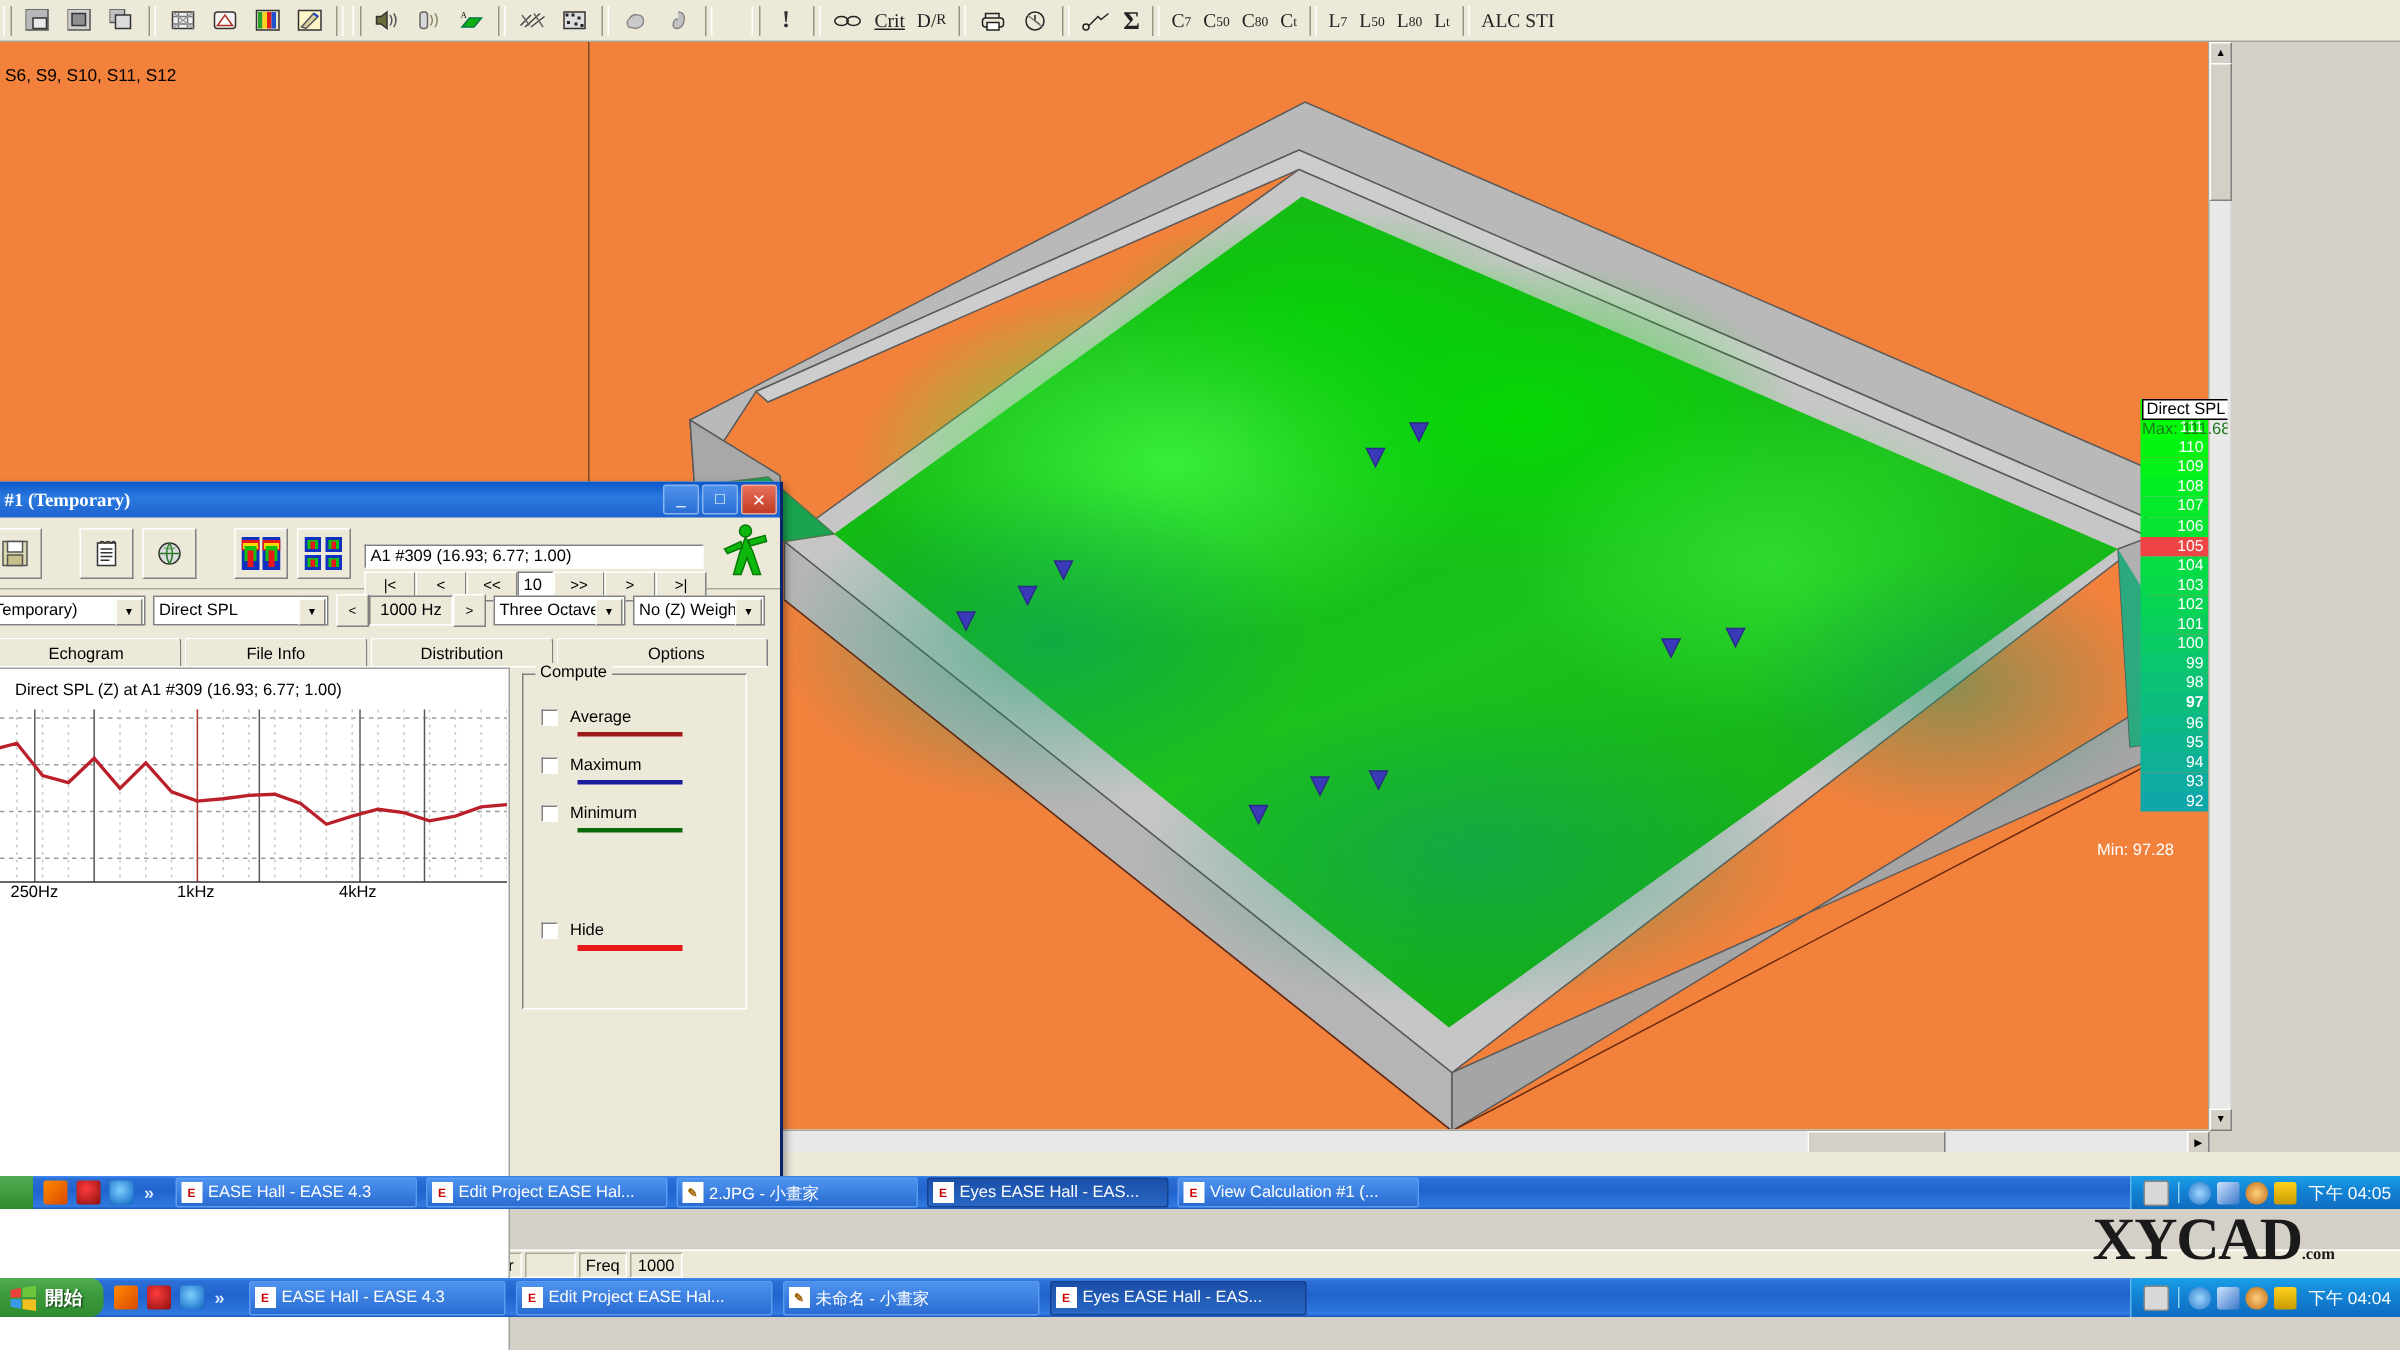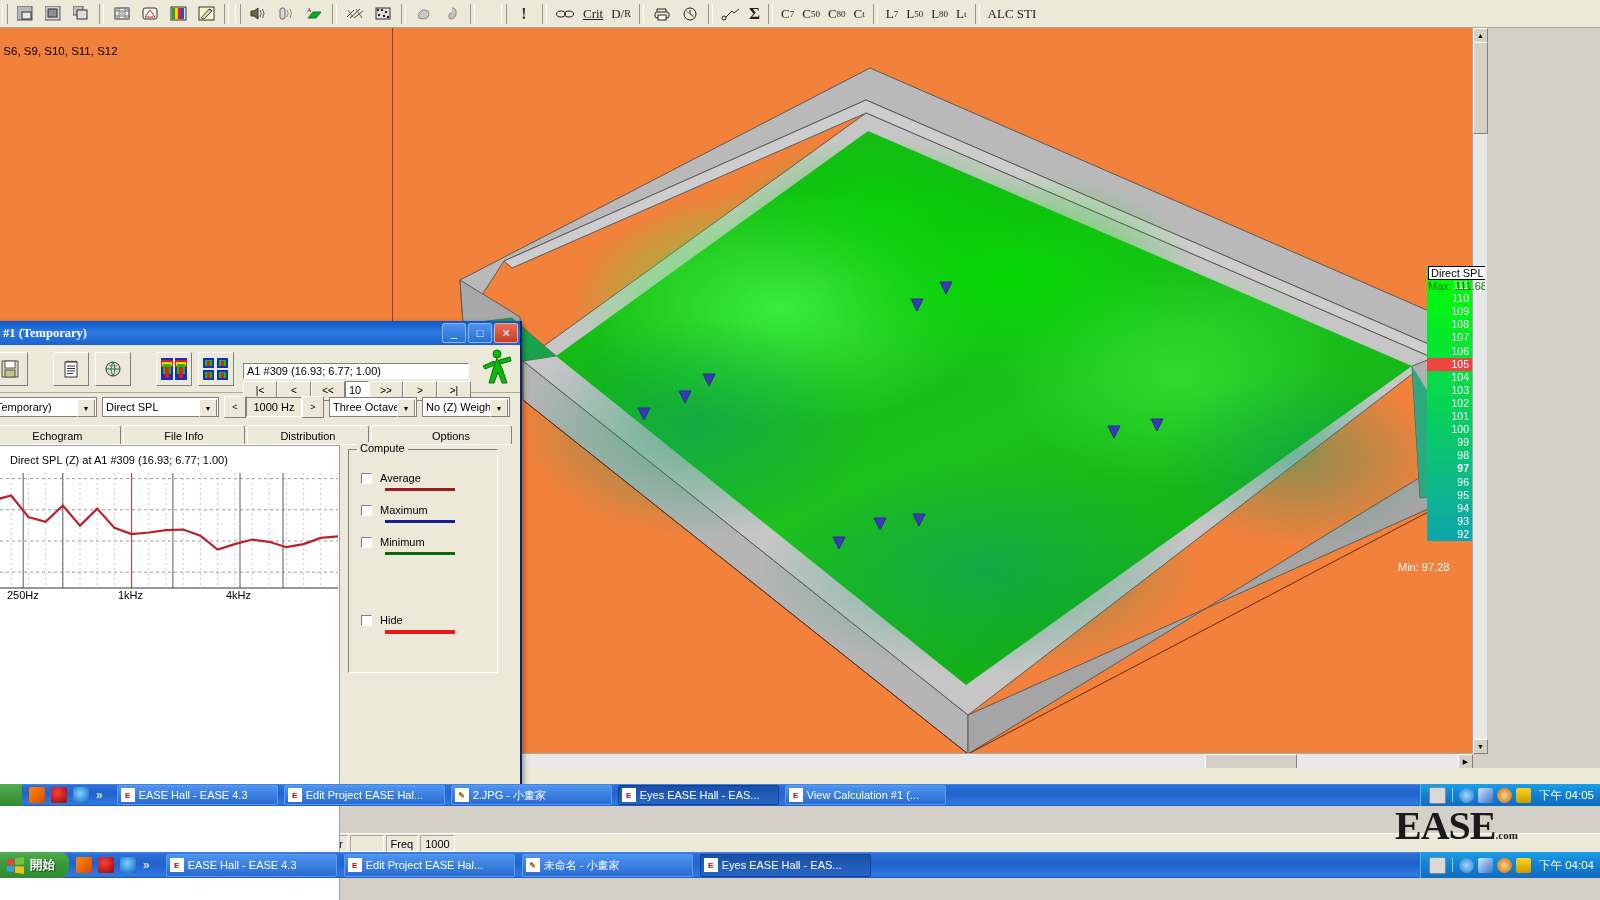--- a/index.html
+++ b/index.html
@@ -469,21 +469,21 @@
     <div class="stat-cell">-120</div>
     <div class="stat-cell">Ver</div>
     <div class="stat-cell">-30</div>
     <div class="stat-cell">Cursor</div>
     <div class="stat-cell" style="min-width: 24px;"></div>
     <div class="stat-cell">Freq</div>
     <div class="stat-cell">1000</div>
   </div>
 
 <div class="abs" id="watermark">
-  <span>EASE</span><span class="dotcom">.com</span>
+  <span>XYCAD</span><span class="dotcom">.com</span>
 </div>
 
 <div class="abs" id="dlg">
 
   <div class="abs" id="dlg-title">
     <span id="dlg-title-text">#1 (Temporary)</span>
     <div style="margin-left:auto;display:flex;align-items:center;">
       <div class="titlebtn">_</div>
       <div class="titlebtn">□</div>
       <div class="titlebtn close">✕</div>

